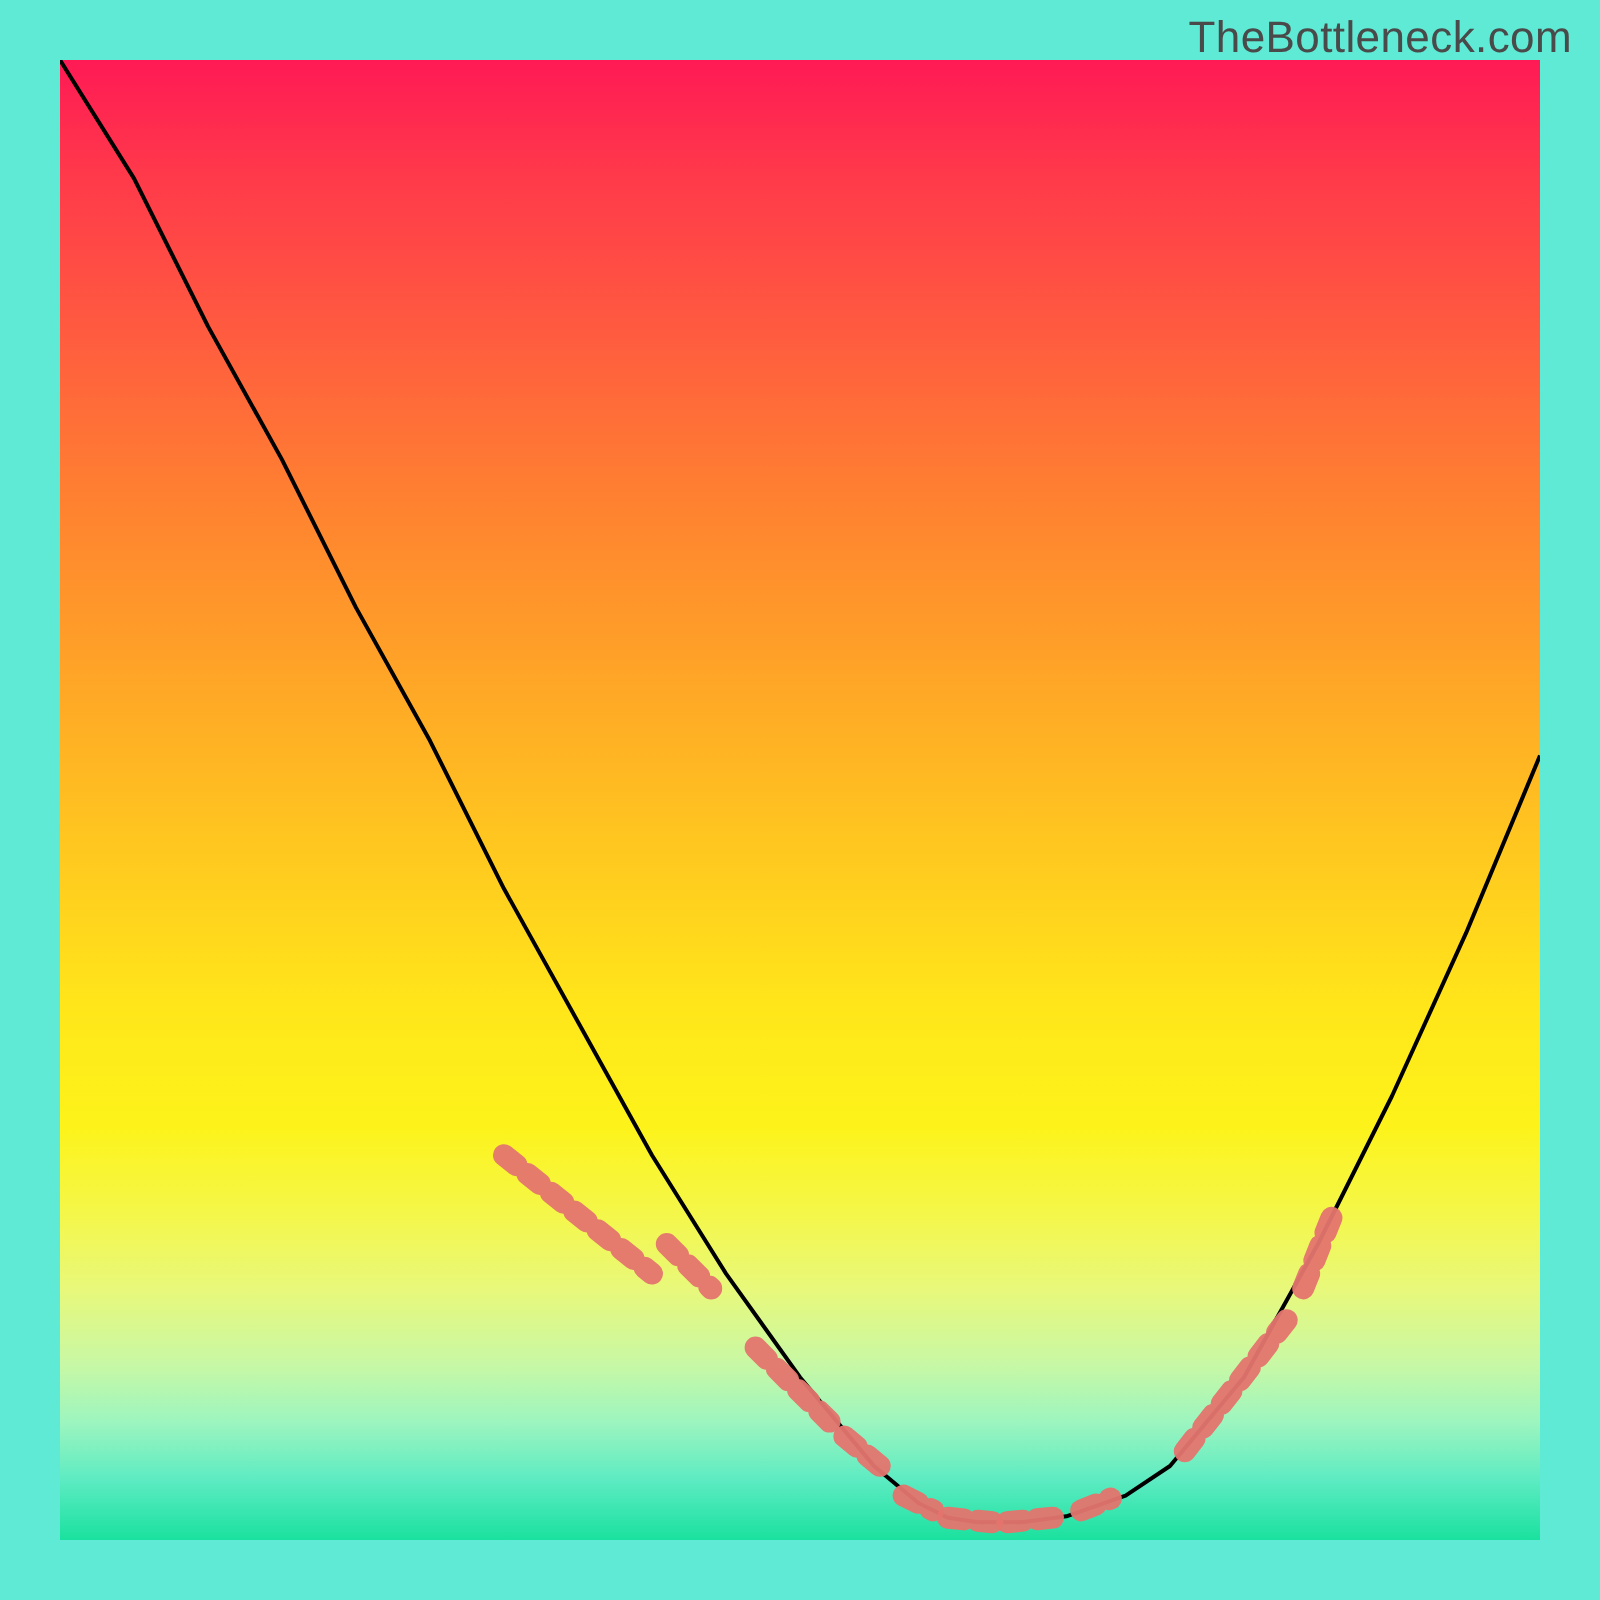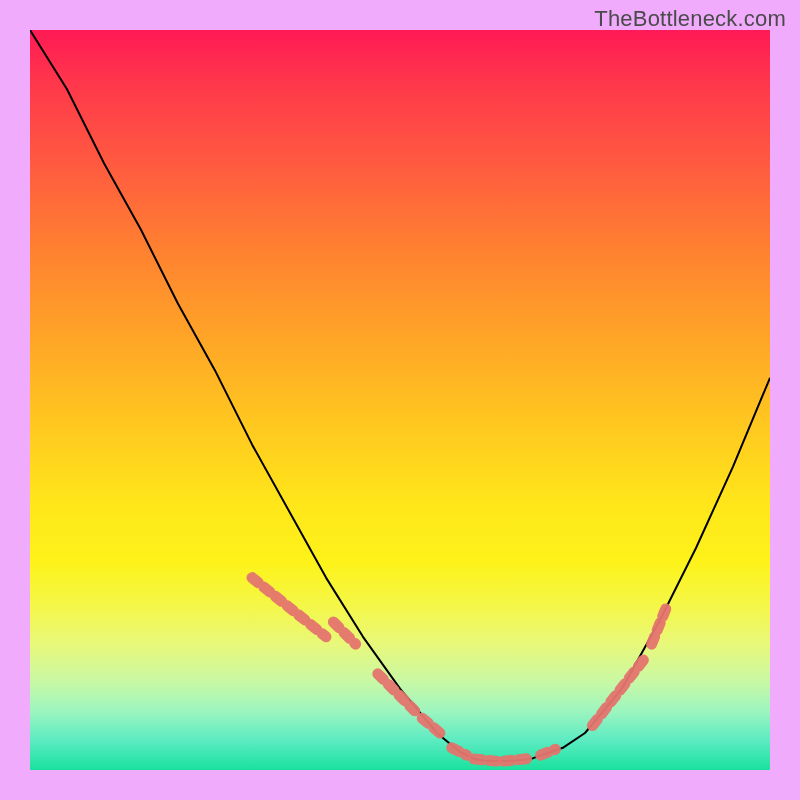--- a/index.html
+++ b/index.html
@@ -10,21 +10,21 @@
     height: 800px;
     overflow: hidden;
     font-family: Arial, Helvetica, sans-serif;
   }
   .frame {
     position: absolute;
     left: 0;
     top: 0;
     width: 800px;
     height: 800px;
-    background: #f0abfc;
+    background: #5eead4;
   }
   .plot-area {
     position: absolute;
     left: 30px;
     top: 30px;
     width: 740px;
     height: 740px;
     background: linear-gradient(to bottom,
       #ff1a55 0%,
       #ff3a4a 8%,

